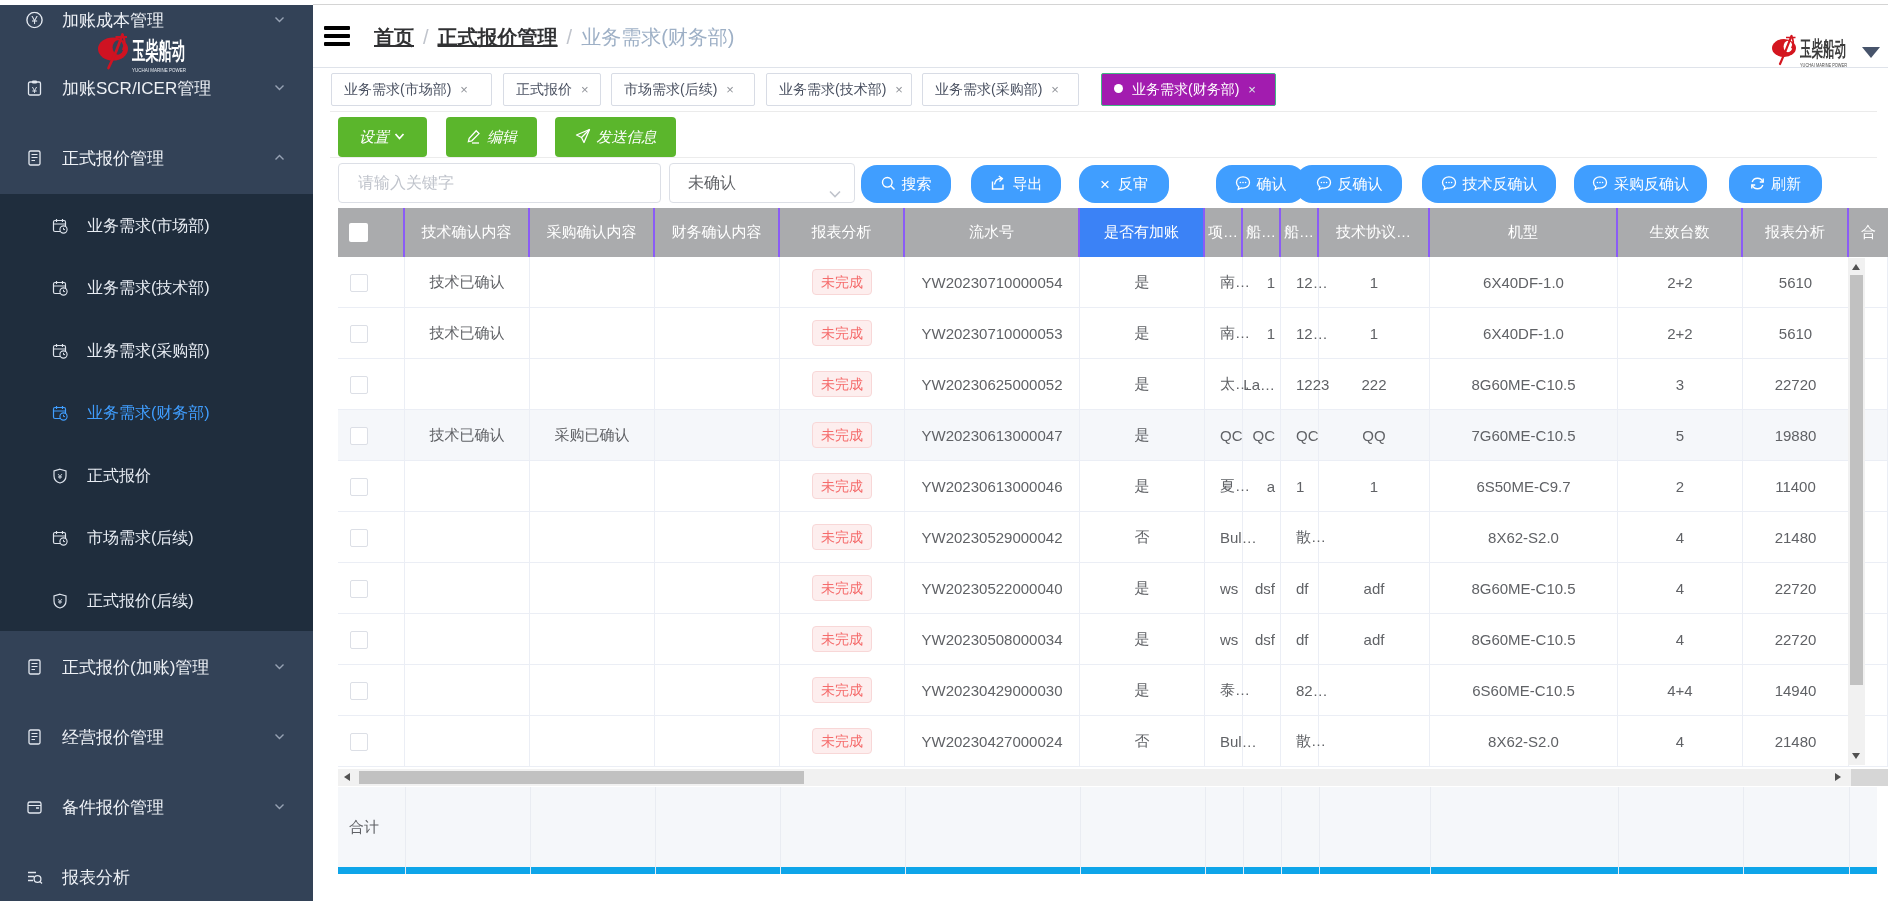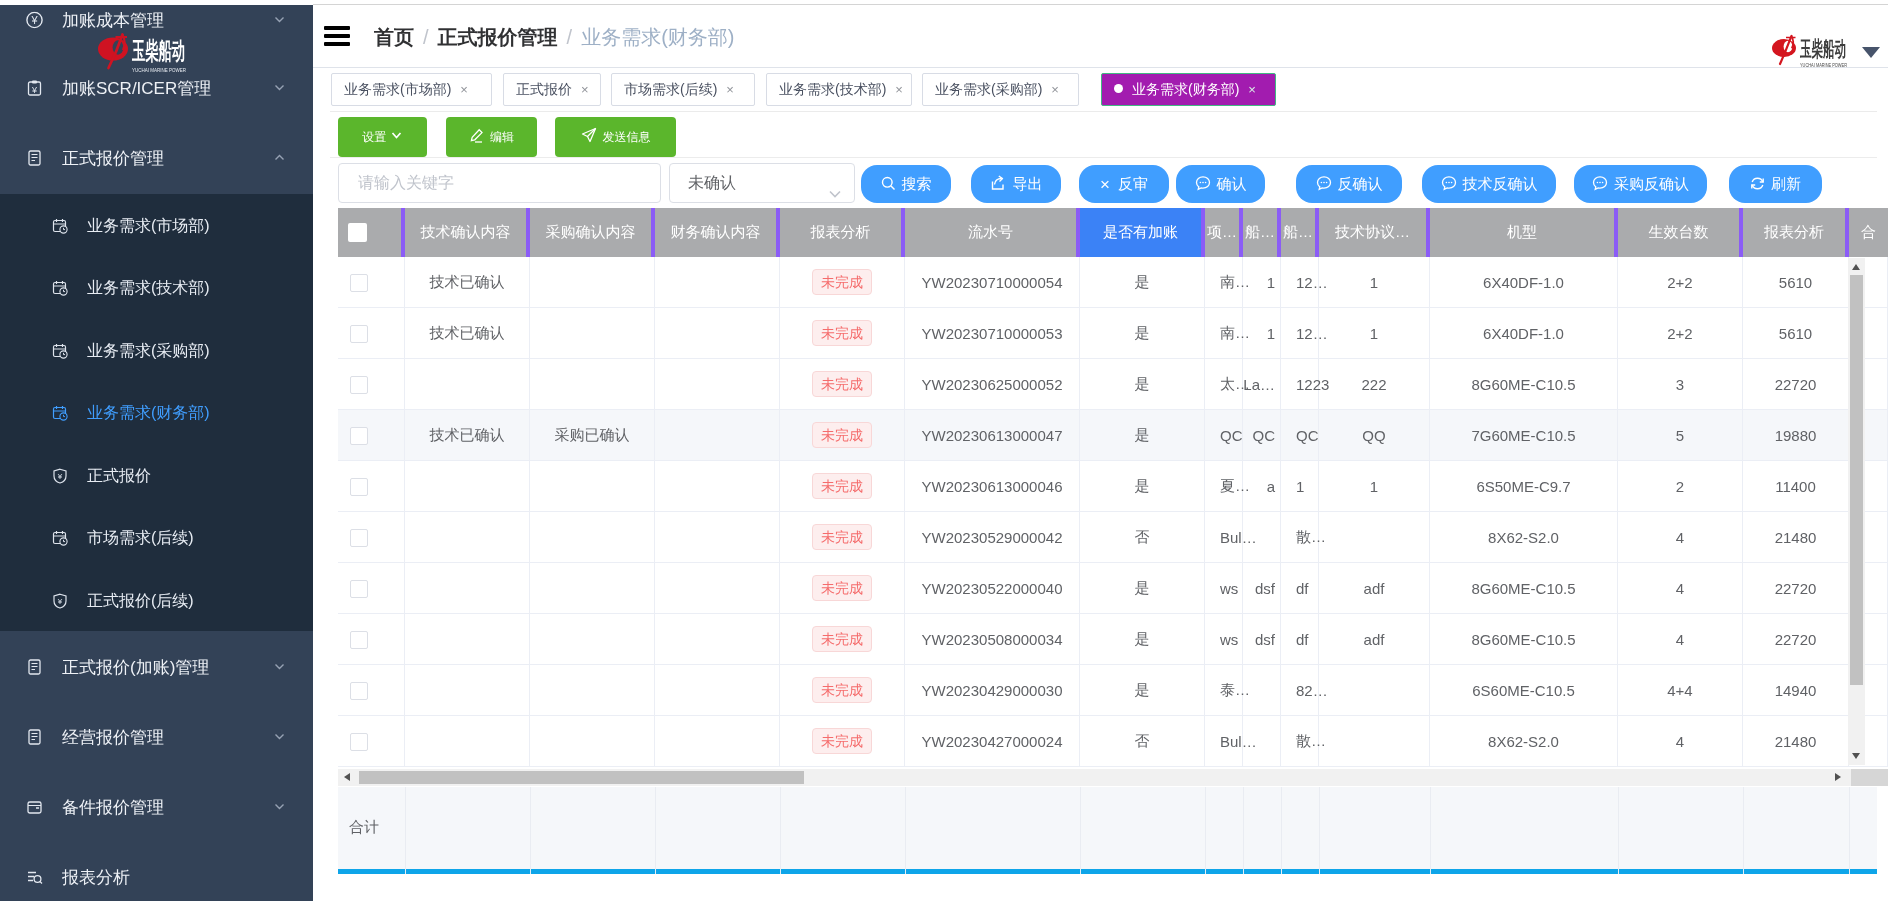--- a/index.html
+++ b/index.html
@@ -22,57 +22,57 @@
 
 
 #slogo { position:absolute; left:96px; top:28px; width:130px; height:46px; }
 
 
 #header { position:absolute; left:313px; top:5px; width:1575px; height:63px; background:#fff; border-bottom:1px solid #dfe3ea; }
 #topline { position:absolute; left:313px; top:4px; width:1575px; height:1px; background:#d4d4d4; }
 #hamb { position:absolute; left:324px; top:26px; width:26px; height:20px; }
 #hamb div { height:4px; background:#000; border-radius:1px; margin-bottom:4px; }
 #crumb { position:absolute; left:374px; top:24px; font-size:20px; color:#303133; white-space:nowrap; }
-#crumb b { font-weight:bold; }
+#crumb b { font-weight:bold;text-decoration:underline; }
 #crumb .sep { color:#c0c4cc; font-weight:normal; margin:0 9px; }
 #crumb .last { color:#9eb0c6; font-weight:normal; }
 
 
 #tlogo { position:absolute; left:1770px; top:30px; width:92px; height:40px; }
 #tcaret { position:absolute; left:1862px; top:47px; width:0; height:0;
   border-left:9px solid transparent; border-right:9px solid transparent; border-top:11px solid #47546b; }
 
 
 .tab { position:absolute; top:73px; height:33px; background:#fff; border:1px solid #d8dce5; border-radius:2px;
   font-size:14px; color:#495060; line-height:30px; text-align:left; padding-left:12px; white-space:nowrap; }
 .tab .x { color:#909399; font-size:13px; margin-left:9px; }
 .tab.on { background:#a21caf; border-color:#42b983; color:#fff; }
 .tab.on .x { color:#d9f2e6; }
 .tab.on .dot { display:inline-block; width:9px; height:9px; background:#fff; border-radius:50%; margin-right:9px; vertical-align:1px; }
 
 
 .gbtn { position:absolute; top:117px; height:40px; background:#5bb62c; border-radius:4px; color:#fff;
-  font-size:12px; text-align:center; line-height:40px; white-space:nowrap; }
+  font-size:15px; text-align:center; line-height:40px; white-space:nowrap;font-style:italic; }
 #tbline { position:absolute; left:330px; top:157px; width:1547px; height:1px; background:#ececec; }
 #cardline { position:absolute; left:330px; top:111px; width:1547px; height:1px; background:#ebebeb; }
 
 
 #inp { position:absolute; left:338px; top:163px; width:323px; height:40px; border:1px solid #dcdfe6; border-radius:4px;
   font-size:16px; color:#c0c4cc; line-height:38px; padding-left:19px; background:#fff; }
 #sel { position:absolute; left:669px; top:163px; width:186px; height:40px; border:1px solid #dcdfe6; border-radius:4px;
   font-size:16px; color:#606266; line-height:38px; padding-left:18px; background:#fff; }
 #sel .ar { position:absolute; right:12px; top:13px; }
 .bbtn { position:absolute; top:165px; height:38px; background:#409eff; border-radius:16px; color:#fff;
   font-size:15px; text-align:center; line-height:38px; white-space:nowrap; }
 .bico { display:inline-block; vertical-align:-2px; margin-right:6px; }
 
 
 #grid { position:absolute; left:338px; top:208px; width:1550px; border-collapse:separate; border-spacing:0; table-layout:fixed; }
 #grid td, #grid th { overflow:hidden; white-space:nowrap; font-weight:normal; }
-#grid th { background:#aaabad; color:#fff; font-size:15px; height:49px; border-right:4px solid #8b5cf6; text-align:center; }
+#grid th { background:#aaabad; color:#fff; font-size:15px; height:49px; border-right:2px solid #8b5cf6; text-align:center; }
 #grid th.red { background:#3b82f6; }
 #grid td { background:#fff; color:#606266; font-size:15px; text-align:center;
   height:51px;
   border-right:1px solid #ebeef5; border-bottom:1px solid #ebeef5; }
 #grid tr.hl td { background:#f5f7fa; }
 #grid td:nth-child(8), #grid td:nth-child(10) { text-align:left; padding-left:15px; overflow:visible; }
 #grid td:nth-child(9) { text-align:right; padding-right:5px; overflow:visible; }
 .pill { display:inline-block; width:60px; height:26px; line-height:24px; background:#fdeeee; border:1px solid #f8d7d7;
   border-radius:4px; color:#f56c6c; font-size:14px; }
 #grid td:first-child, #grid th:first-child { padding-right:24px; }
@@ -81,21 +81,21 @@
 
 
 #vsb { position:absolute; left:1848px; top:258px; width:17px; height:507px; background:#f1f1f1; }
 #vsb .th { position:absolute; left:2px; top:17px; width:13px; height:410px; background:#c1c1c1; }
 #hsb { position:absolute; left:338px; top:769px; width:1513px; height:17px; background:#f1f1f1; }
 #hsb .th { position:absolute; left:21px; top:2px; width:445px; height:13px; background:#c1c1c1; }
 #hsbcorner { position:absolute; left:1851px; top:769px; width:37px; height:17px; background:#d6d6d6; }
 .arr { position:absolute; width:0; height:0; }
 
 
-#sumrow { position:absolute; left:338px; top:787px; width:1539px; height:87px; background:#f5f7fa; border-bottom:5px solid #0ea5e9; }
+#sumrow { position:absolute; left:338px; top:787px; width:1539px; height:87px; background:#f5f7fa; border-bottom:7px solid #0ea5e9; }
 #sumrow .vl { position:absolute; top:0; width:1px; height:87px; background:#e9ecf2; }
 #sumrow .t { position:absolute; left:11px; top:31px; font-size:15px; color:#606266; }
 </style>
 </head>
 <body>
 <div id="app">
 
   <div id="sidebar"></div>
   <div id="submenu"></div>
   <div id="sidebar-items">
@@ -308,21 +308,21 @@
     <div class="bbtn" style="left:861px;width:90px"><svg class="bico" width="15" height="15" viewBox="0 0 15 15">
           <circle cx="6.3" cy="6.3" r="4.8" fill="none" stroke="#fff" stroke-width="1.4"></circle>
           <path d="M10 10 L13.5 13.5" stroke="#fff" stroke-width="1.4"></path>
         </svg>搜索</div>
     <div class="bbtn" style="left:971px;width:90px"><svg class="bico" width="17" height="16" viewBox="0 0 17 16">
           <path d="M2.5 6.5 V14 H13 V9.5" fill="none" stroke="#fff" stroke-width="1.4"></path>
           <path d="M4.5 9.5 C5 5.5 8 3.5 11.5 3.5" fill="none" stroke="#fff" stroke-width="1.4"></path>
           <path d="M8.8 1 L12.5 3.6 L9.5 6.5" fill="none" stroke="#fff" stroke-width="1.4" stroke-linejoin="round"></path>
         </svg>导出</div>
     <div class="bbtn" style="left:1079px;width:90px"><span style="font-size:17px;margin-right:8px;vertical-align:-1px">×</span>反审</div>
-    <div class="bbtn" style="left:1176px;width:89px"><svg class="bico" width="16" height="16" viewBox="0 0 16 16">
+    <div class="bbtn" style="left:1216px;width:89px"><svg class="bico" width="16" height="16" viewBox="0 0 16 16">
           <path d="M8 1.8 c-3.7 0 -6.5 2.5 -6.5 5.7 0 1.8 0.9 3.4 2.3 4.4 L3.2 14.4 l3 -1.5 c0.6 0.15 1.2 0.2 1.8 0.2 3.7 0 6.5 -2.5 6.5 -5.6 0 -3.2 -2.8 -5.7 -6.5 -5.7 Z" fill="none" stroke="#fff" stroke-width="1.3"></path>
           <circle cx="5.4" cy="7.5" r="0.8" fill="#fff"></circle>
           <circle cx="8" cy="7.5" r="0.8" fill="#fff"></circle>
           <circle cx="10.6" cy="7.5" r="0.8" fill="#fff"></circle>
         </svg>确认</div>
     <div class="bbtn" style="left:1296px;width:106px"><svg class="bico" width="16" height="16" viewBox="0 0 16 16">
           <path d="M8 1.8 c-3.7 0 -6.5 2.5 -6.5 5.7 0 1.8 0.9 3.4 2.3 4.4 L3.2 14.4 l3 -1.5 c0.6 0.15 1.2 0.2 1.8 0.2 3.7 0 6.5 -2.5 6.5 -5.6 0 -3.2 -2.8 -5.7 -6.5 -5.7 Z" fill="none" stroke="#fff" stroke-width="1.3"></path>
           <circle cx="5.4" cy="7.5" r="0.8" fill="#fff"></circle>
           <circle cx="8" cy="7.5" r="0.8" fill="#fff"></circle>
           <circle cx="10.6" cy="7.5" r="0.8" fill="#fff"></circle>

